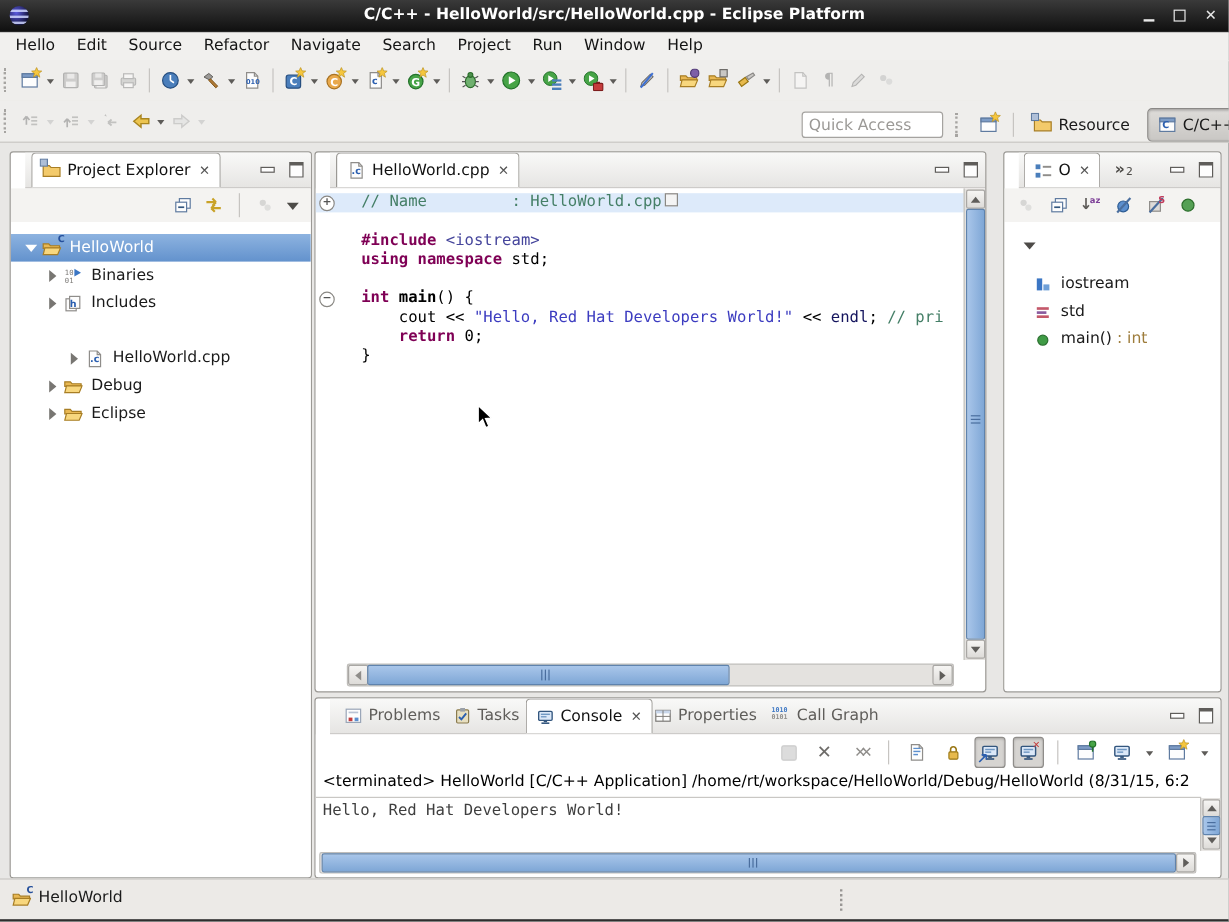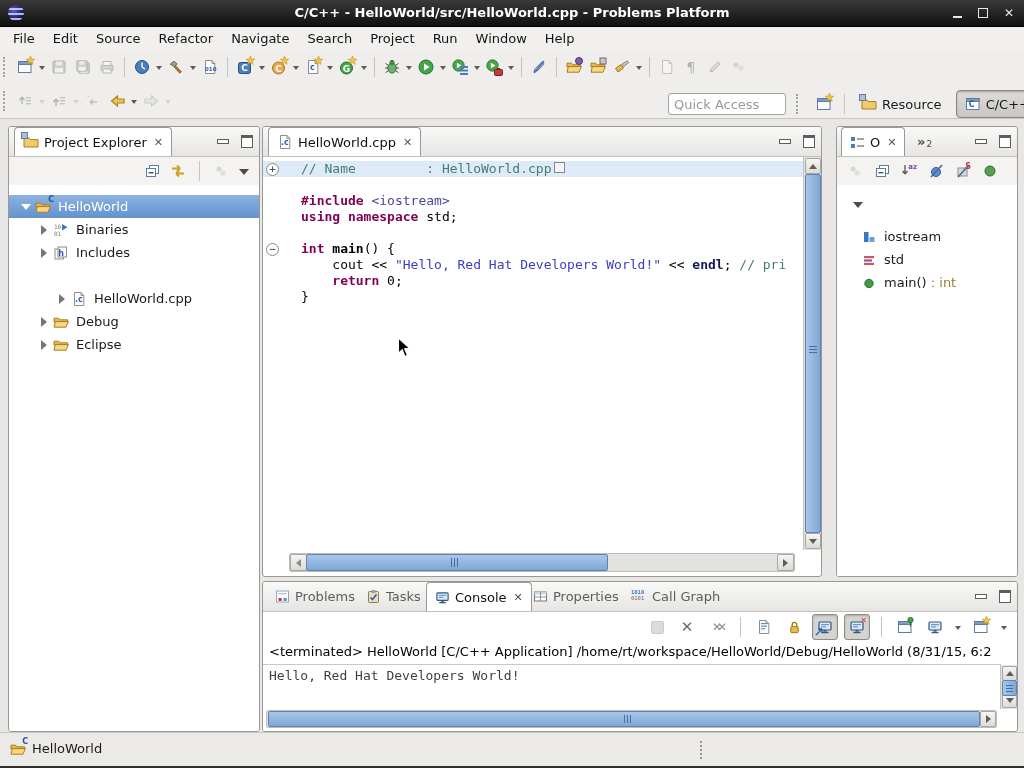--- a/index.html
+++ b/index.html
@@ -34,21 +34,21 @@
   .grip{width:4px;height:20px;border-left:2px dotted #a6a4a1;margin:0 4px 0 3px;}
   .vsep{width:1px;height:20px;background:#c6c4c1;margin:0 5px;}
   .dis{opacity:.45;filter:grayscale(1);}
   .qa-input{width:106px;height:20px;border:1px solid #a5a3a0;border-radius:3px;background:#fff;
     font:13px "DejaVu Sans","Liberation Sans",sans-serif;color:#333;padding:0 5px;}
   .qa-input::placeholder{color:#9b9996;}
   .persp-btn{height:26px;display:flex;align-items:center;gap:5px;padding:0 8px;border-radius:4px;color:#1a1a1a;}
   .persp-btn.active{background:linear-gradient(#dedcd9,#c9c7c4);border:1px solid #8a8886;box-shadow:inset 0 1px 2px rgba(0,0,0,.25);}
   
   .panel{position:absolute;background:#fff;border:1px solid #9b9995;border-radius:3px;overflow:hidden;}
-  .tabstrip{position:absolute;left:0;top:0;right:0;height:29px;
+  .tabstrip{position:absolute;left:12px;top:0;right:0;height:29px;
     background:linear-gradient(#f9f9f8,#e6e5e3);border-bottom:1px solid #c2c0bd;}
   .vtab{position:absolute;top:0;height:28px;background:#fff;border:1px solid #9b9995;border-bottom:none;
     border-radius:4px 4px 0 0;display:flex;align-items:center;gap:5px;padding:0 8px;}
   .vtab .lbl{color:#111;}
   .tab-x{color:#555;font-size:11px;margin-left:2px;}
   .itab{position:absolute;top:0;height:28px;display:flex;align-items:center;gap:5px;padding:0 8px;color:#5f5d5a;}
   .minmax{position:absolute;right:6px;top:8px;display:flex;gap:12px;align-items:center;}
   .vmin{width:10px;height:3px;background:#fdfdfd;border:1px solid #5f5d5a;}
   .vmax{width:10px;height:9px;background:#fdfdfd;border:1px solid #5f5d5a;border-top:3px solid #5f5d5a;}
   .viewbar{position:absolute;left:0;right:0;display:flex;align-items:center;background:#f4f3f1;text-align:center;}
@@ -70,21 +70,21 @@
   .cl{position:absolute;left:38px;height:16px;line-height:16px;white-space:pre;}
   .lhl{position:absolute;left:0;right:0;height:16px;background:#ddeafa;}
   .foldico{position:absolute;left:3px;width:11px;height:11px;border:1px solid #8a8884;border-radius:50%;
     background:#fff;color:#555;font:bold 9px "DejaVu Sans",sans-serif;line-height:10px;text-align:center;}
   .fbox{display:inline-block;width:9px;height:9px;border:1px solid #8a8884;margin-left:3px;background:#f4f4f4;}
   .tk-com{color:#457f67;}
   .tk-kw{color:#7f0055;font-weight:bold;}
   .tk-hdr{color:#46469c;}
   .tk-str{color:#3c3cc0;}
   .tk-fn{color:#000;font-weight:bold;}
-  .tk-kw2{color:#15155e;font-weight:bold;}
+  .tk-kw2{color:#15155e;font-weight:normal;}
   .tk-pl{color:#000;}
   
   .sb-track-v{position:absolute;background:#e4e2df;border-left:1px solid #c4c2bf;}
   .sb-track-h{position:absolute;background:#e4e2df;border:1px solid #bfbdba;border-radius:2px;}
   .sb-btn{position:absolute;background:linear-gradient(#f6f5f3,#dddbd8);border:1px solid #a9a7a4;border-radius:2px;
           display:flex;align-items:center;justify-content:center;}
   .tri-u{border:4px solid transparent;border-bottom:5px solid #5f5d5a;margin-top:-4px;}
   .tri-d{border:4px solid transparent;border-top:5px solid #5f5d5a;margin-bottom:-4px;}
   .tri-l{border:4px solid transparent;border-right:5px solid #8f8d8a;margin-left:-4px;}
   .tri-r{border:4px solid transparent;border-left:5px solid #5f5d5a;margin-right:-4px;}
@@ -176,30 +176,30 @@
     </symbol>
   </defs>
     </svg>
 
   <div class="titlebar">
     <span class="eclipse-logo">
         <i></i>
         <i></i>
         <i></i>
       </span>
-    <div class="title">C/C++ - HelloWorld/src/HelloWorld.cpp - Problems Platform</div>
+    <div class="title">C/C++ - HelloWorld/src/HelloWorld.cpp - Eclipse Platform</div>
     <div class="winctl">
       <span class="wc wc-min"></span>
       <span class="wc wc-max"></span>
       <span class="wc">✕</span>
     </div>
   </div>
 
   <div class="menubar">
-    <span class="menu-item">File</span>
+    <span class="menu-item">Hello</span>
     <span class="menu-item">Edit</span>
     <span class="menu-item">Source</span>
     <span class="menu-item">Refactor</span>
     <span class="menu-item">Navigate</span>
     <span class="menu-item">Search</span>
     <span class="menu-item">Project</span>
     <span class="menu-item">Run</span>
     <span class="menu-item">Window</span>
     <span class="menu-item">Help</span>
   </div>

